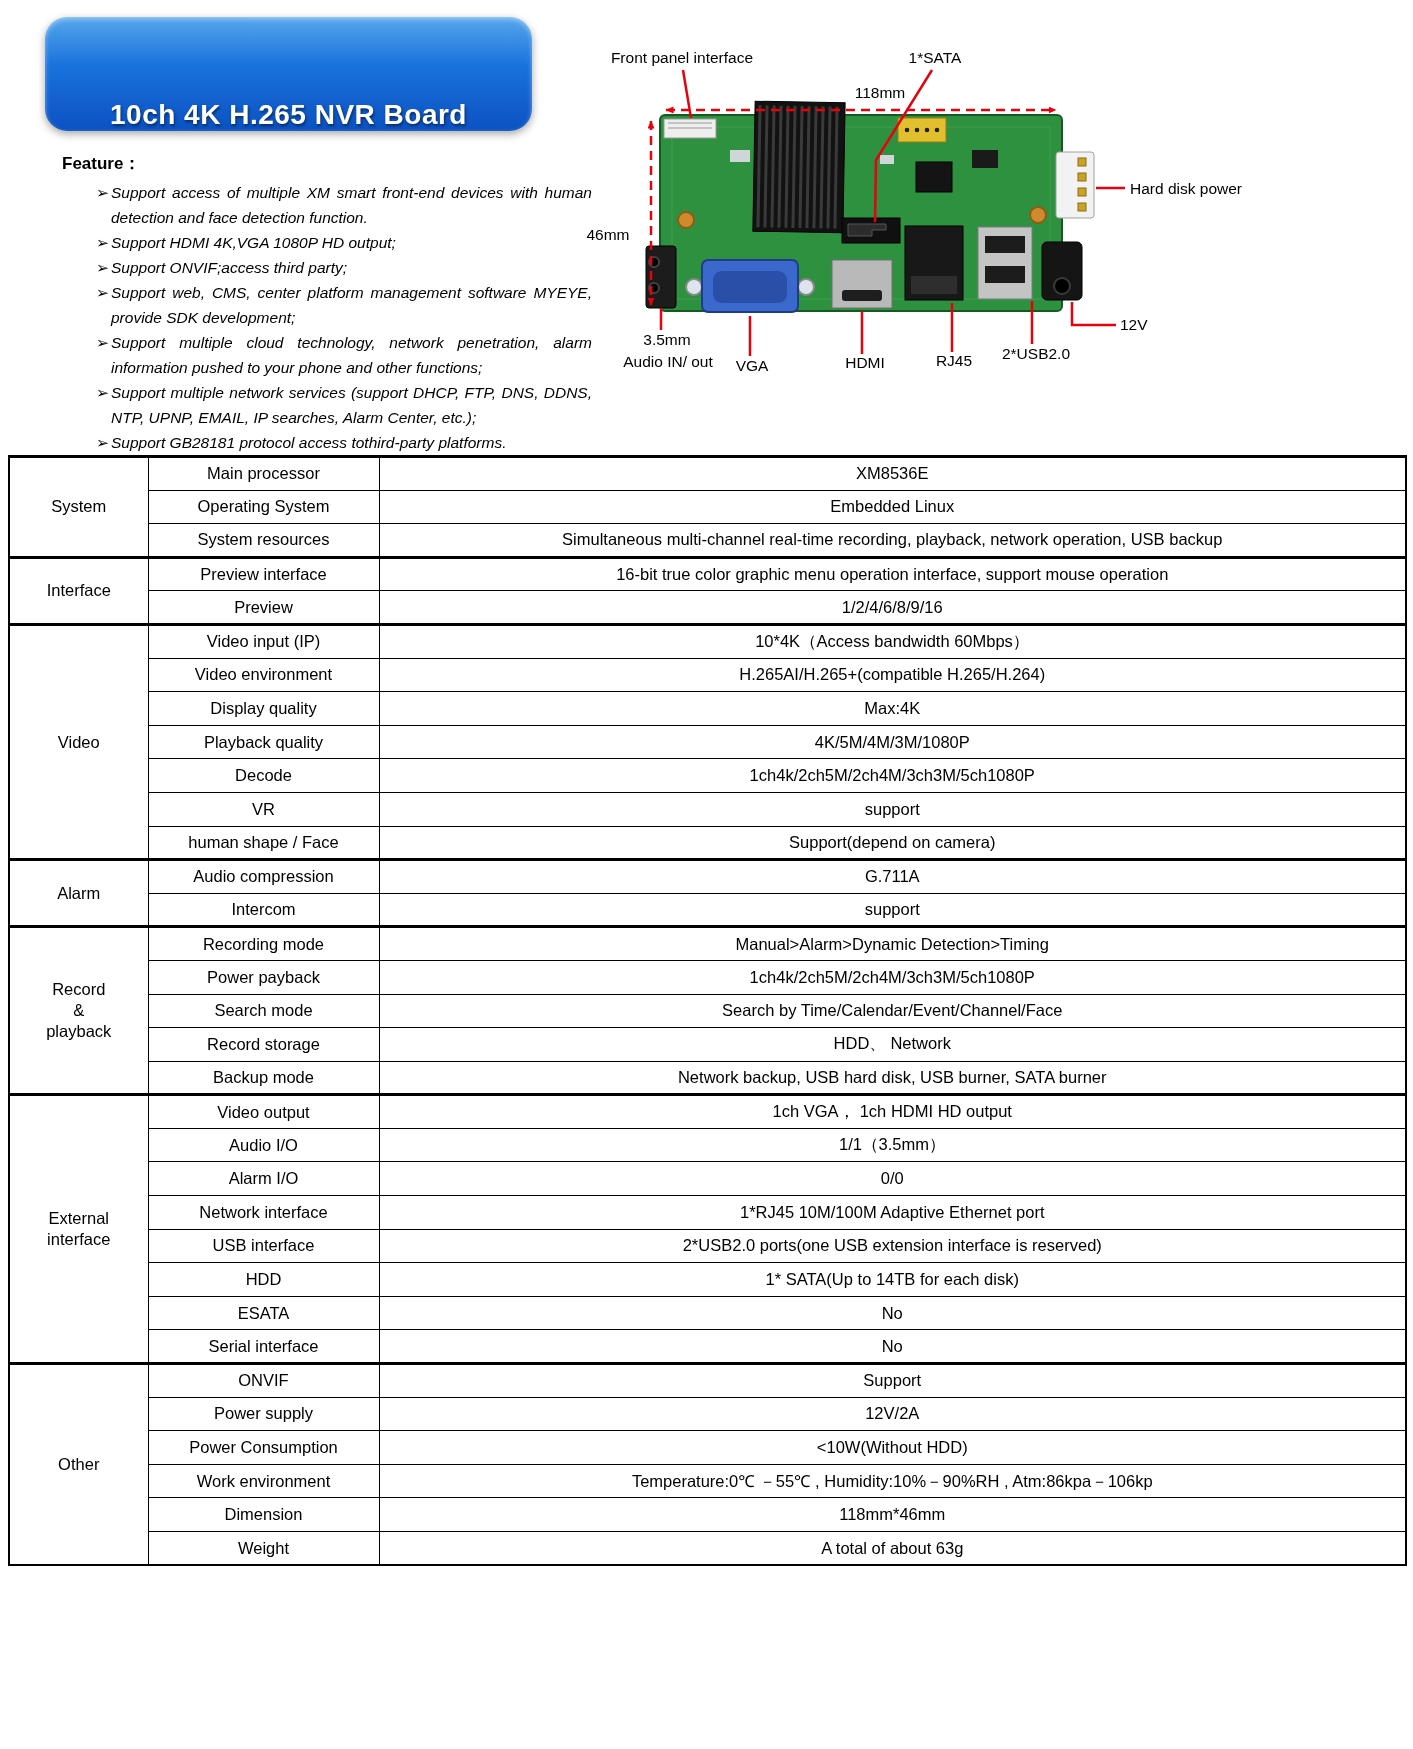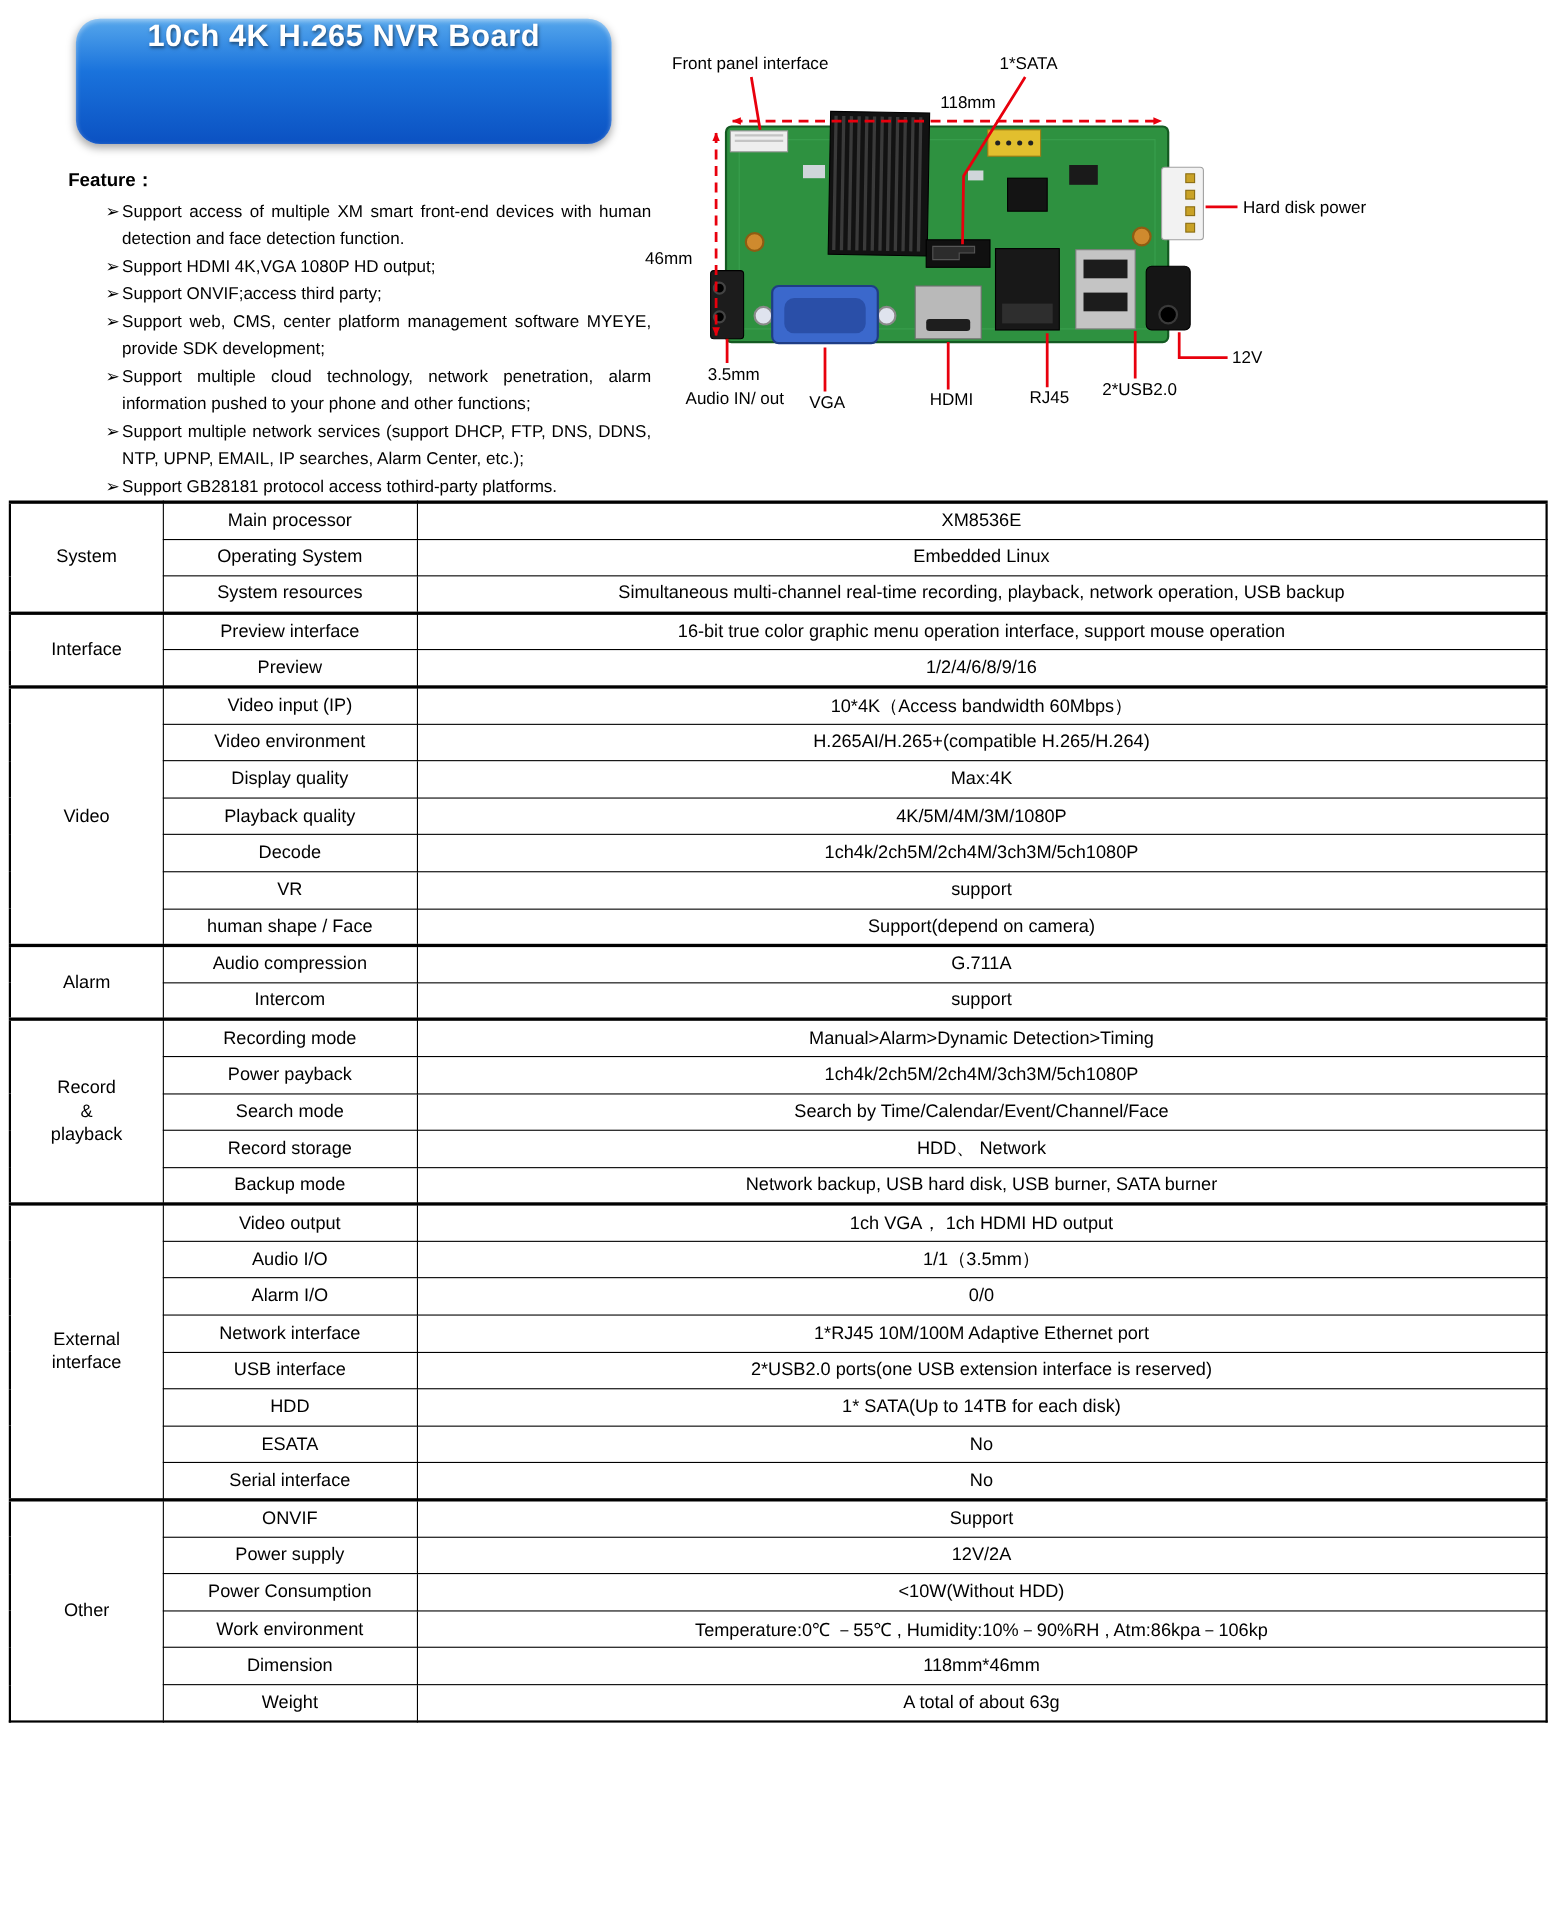--- a/index.html
+++ b/index.html
@@ -13,32 +13,32 @@
     color: #000;
     overflow: hidden;
   }
   .title-badge {
     position: absolute;
     left: 45px; top: 17px;
     width: 487px; height: 114px;
     border-radius: 22px;
     background: linear-gradient(180deg, #56a7ec 0%, #1a73dc 42%, #0b51c2 100%);
     box-shadow: 0 3px 8px rgba(0,0,0,.35), inset 0 2px 5px rgba(255,255,255,.45);
-    display: flex; align-items: flex-start; justify-content: center; margin-left: 24px;
+    display: flex; align-items: flex-end; justify-content: center;
   }
   .title-badge span {
     color: #fff; font-size: 28px; font-weight: bold;
     letter-spacing: .5px;
     text-shadow: 1px 2px 3px rgba(0,0,0,.5);
   }
   .features { position: absolute; left: 62px; top: 152px; width: 530px; }
   .feature-heading { font-size: 17px; font-weight: bold; margin-bottom: 5px; }
   .feat { display: flex; padding-left: 34px; font-size: 15.5px; line-height: 25px; }
   .feat .bullet { flex: 0 0 15px; }
-  .feat .ftext { flex: 1; text-align: justify; }
+  .feat .ftext { flex: 1; text-align: justify; font-style: italic; }
   svg.board { position: absolute; left: 580px; top: 30px; }
   svg.board text { font-family: "Liberation Sans", sans-serif; font-size: 15.5px; fill: #000; }
   .spec {
     position: absolute; left: 8px; top: 455px;
     width: 1397px;
     border-collapse: collapse;
     table-layout: fixed;
     border: 2.5px solid #000;
   }
   .spec col.c1 { width: 139px; }

